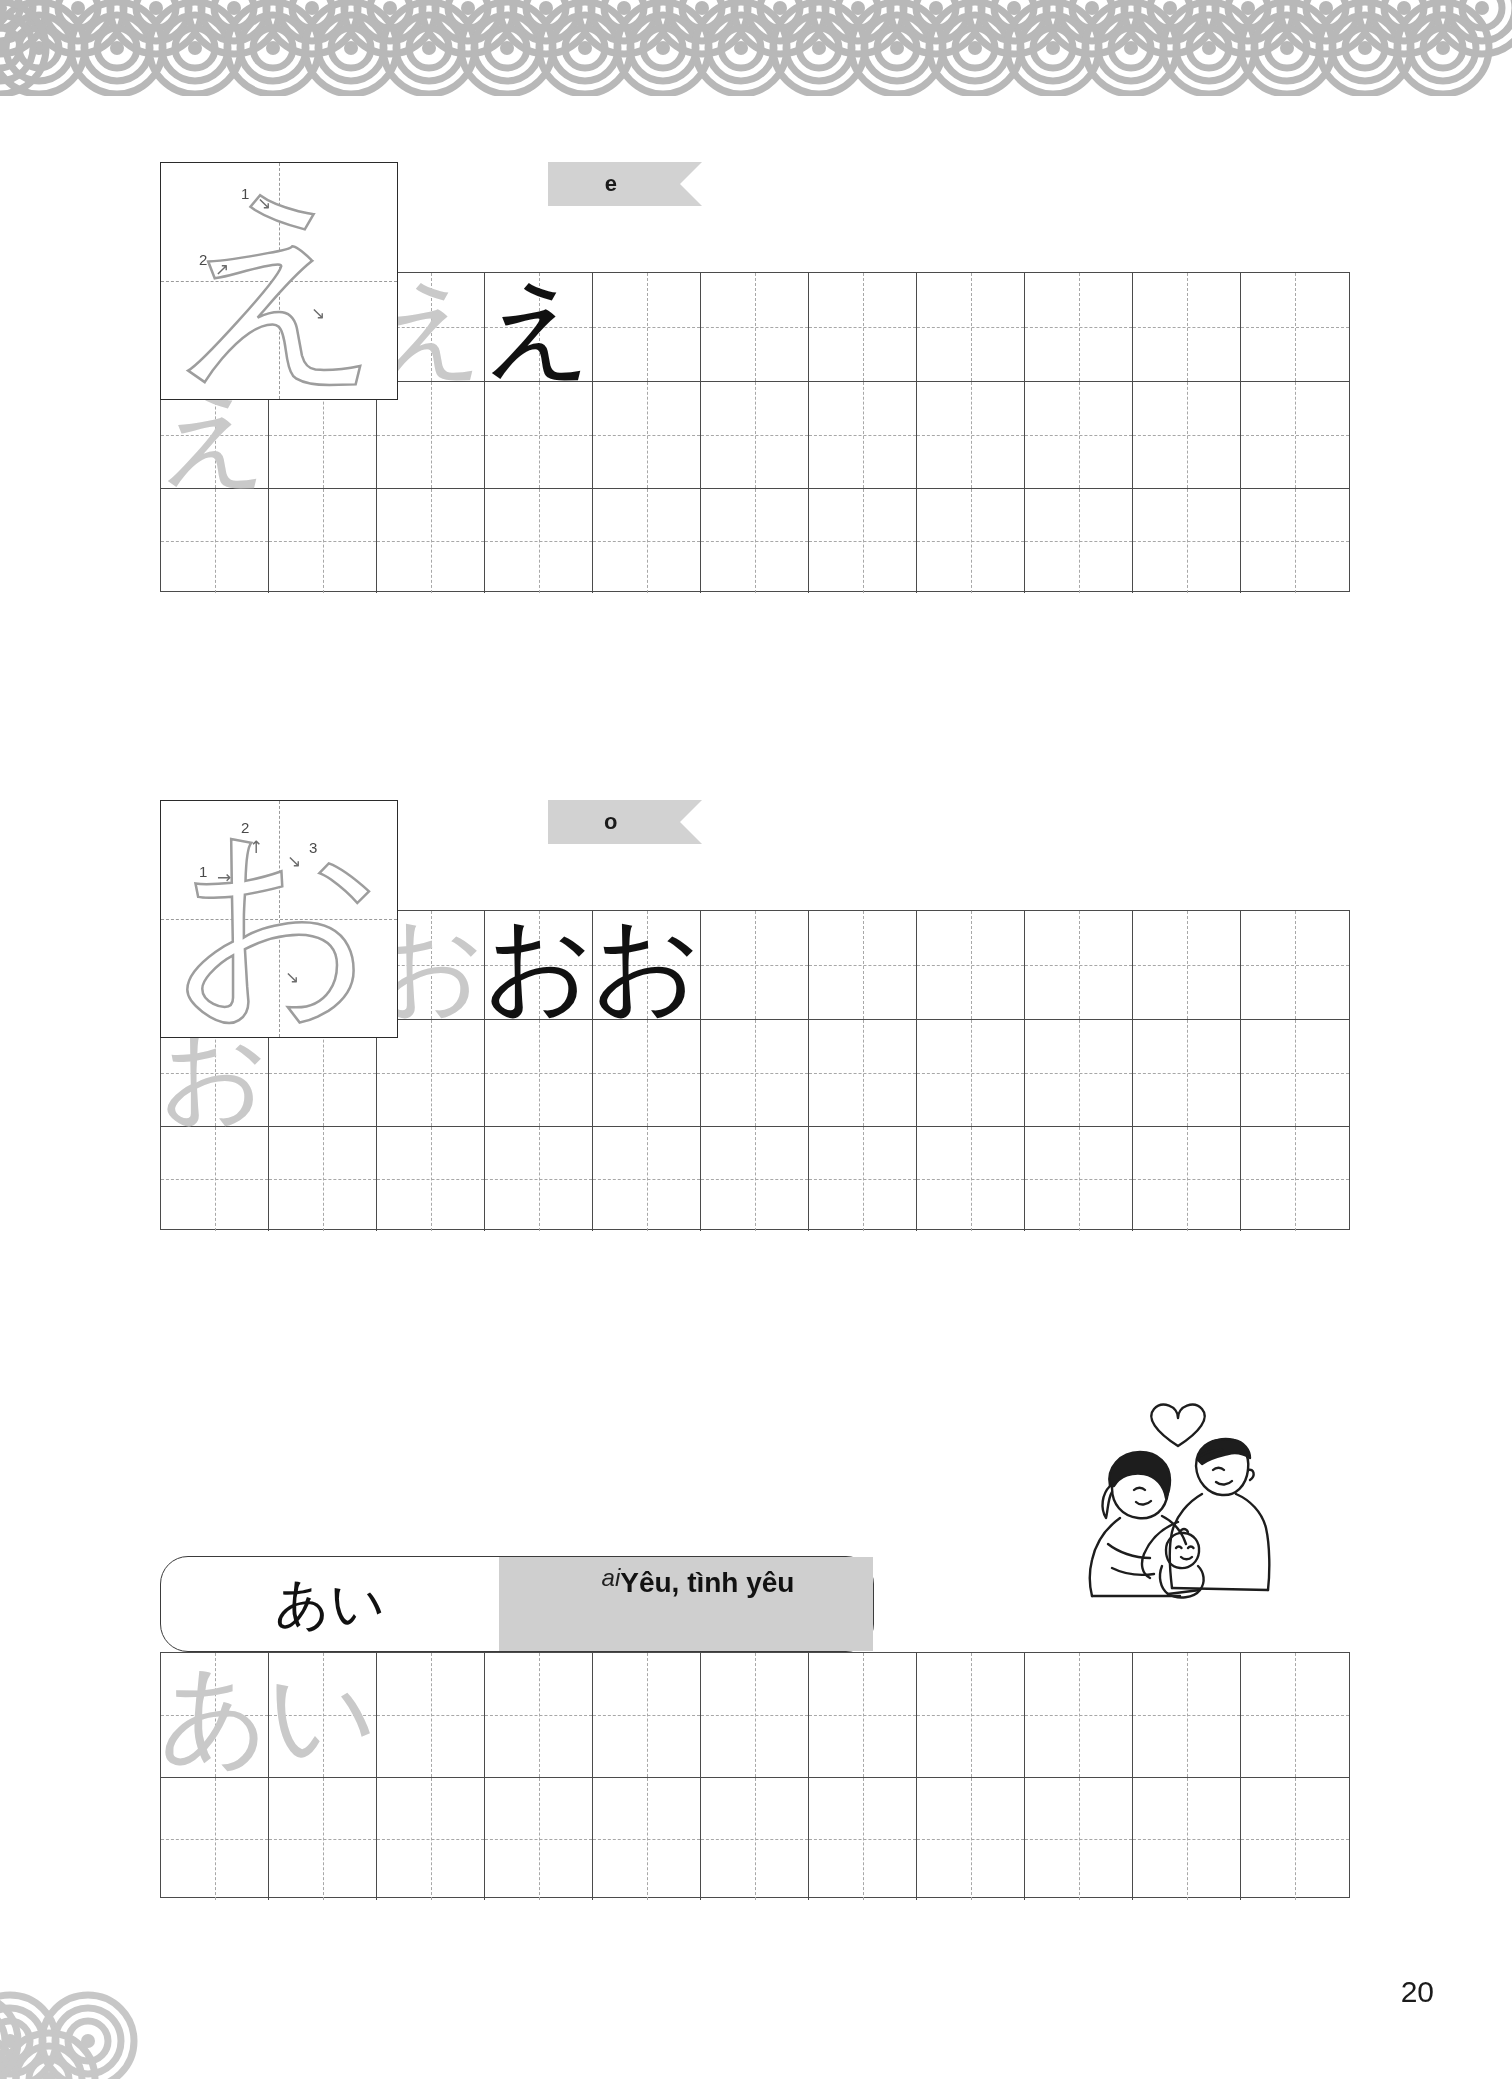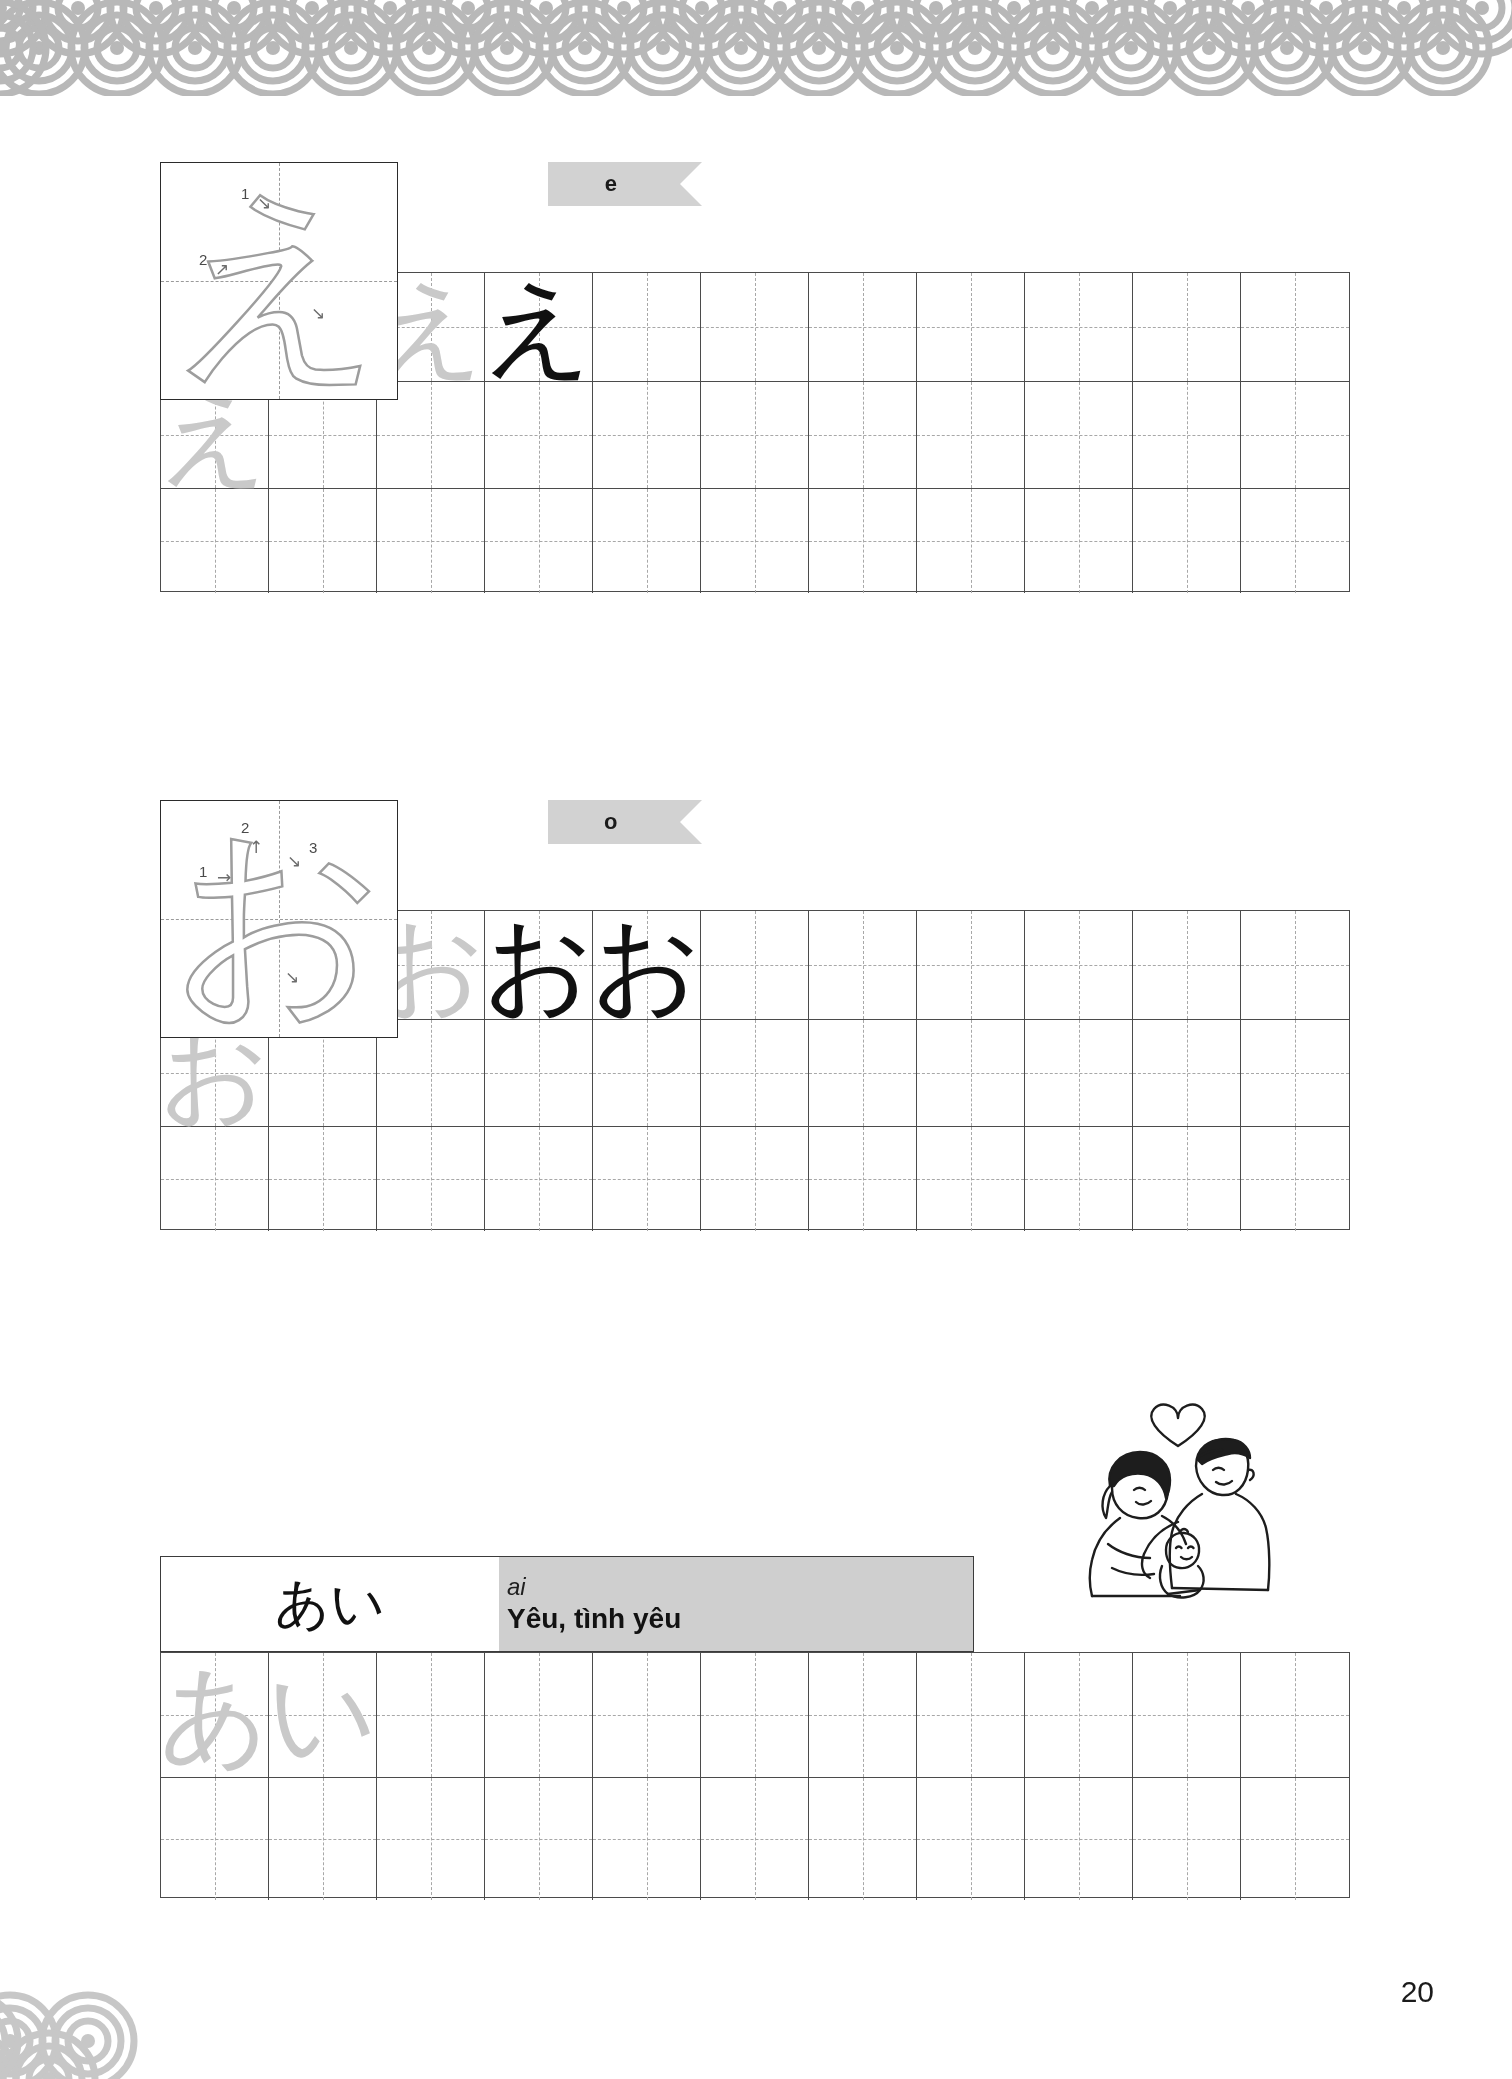--- a/index.html
+++ b/index.html
@@ -193,24 +193,24 @@
     align-items: center;
     justify-content: center;
     font-family: "DejaVu Sans", sans-serif;
     font-size: 54px;
     color: #111;
     box-sizing: border-box;
   }
   .vocab-meaning {
     flex: 1;
     background: #cfcfcf;
-    padding: 8px 0 6px 8px;
+    padding: 8px 0 6px 24px;
     box-sizing: border-box;
     display: flex;
-    flex-direction: column;
+    flex-direction: row;
     justify-content: center;
   }
   .vocab-romaji {
     font-style: italic;
     font-size: 24px;
     color: #1f1f1f;
     line-height: 1.1;
   }
   .vocab-vi {
     font-weight: bold;
@@ -689,21 +689,21 @@
 
       <path d="M126,166 C127.5,164 130,164 131.5,166"></path>
       <path d="M138,166 C139.5,164 142,164 143.5,166"></path>
       <path d="M131,175 C134,178 139,178 142,175"></path>
 
       <path d="M112,184 C108,194 110,206 118,212 C128,218 144,216 150,208 C156,200 154,190 148,184"></path>
       <path d="M118,212 L150,208"></path>
     </svg>
   </div>
 
-  <div class="vocab-head" style="left:160px; top:1556px; width:814px;">
+  <div class="vocab-head" style="left:160px; top:1556px; width:714px;border-radius:28px;">
     <div class="vocab-word">あい</div>
     <div class="vocab-meaning">
       <span class="vocab-romaji">ai</span>
       <span class="vocab-vi">Yêu, tình yêu</span>
     </div>
   </div>
 
   <div class="grid" style="left:160px; top:1652px; width:1190px; height:246px;">
 
     <div class="row" style="grid-template-columns: repeat(11, 1fr); height:124px;">

